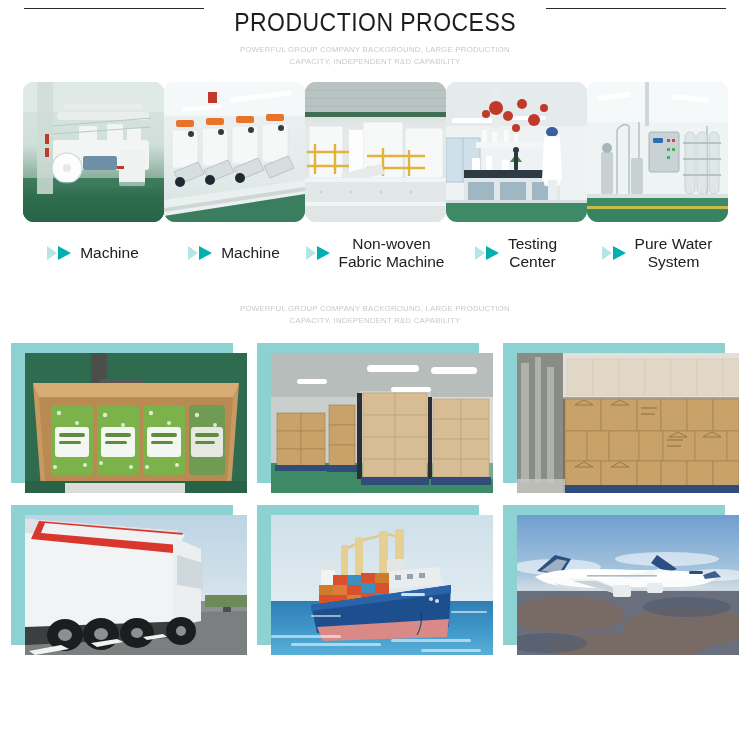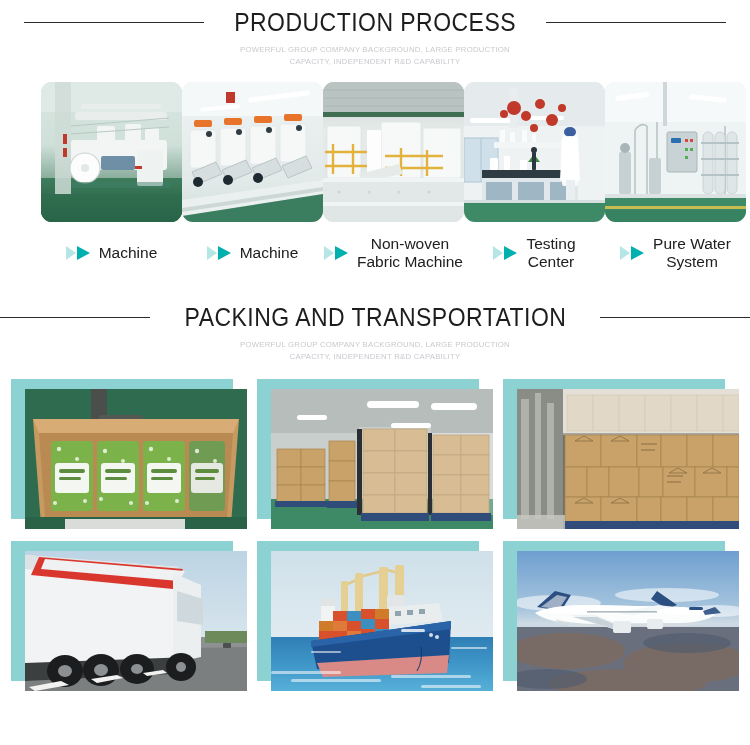--- a/index.html
+++ b/index.html
@@ -14,21 +14,21 @@
     overflow: hidden;
     position: relative;
   }
 
   
   .section-header {
     text-align: center;
   }
   .header-line-row {
     display: flex;
-    align-items: center;
+    align-items: flex-start;
     justify-content: center;
     gap: 18px;
   }
   .rule {
     height: 1px;
     background: #2b2b2b;
     flex: 0 0 auto;
   }
   .rule-left  { width: 180px; }
   .rule-right { width: 180px; }
@@ -50,21 +50,21 @@
     letter-spacing: .25px;
     transform: scaleX(.97);
   }
   .section-sub span { display: block; }
 
   
   #production-header { padding-top: 8px; }
 
   .process-row {
     display: flex;
-    justify-content: flex-end;
+    justify-content: center;
     padding: 0 4px;
     margin-top: 14px;
   }
   .process-card {
     width: 141px;
   }
   .process-photo {
     width: 141px;
     height: 140px;
     border-radius: 11px;
@@ -443,25 +443,20 @@
         <polygon points="11,1 24,8 11,15" fill="#00b0ae"></polygon>
       </svg>
       <div class="caption-text">Pure Water
 System</div>
     </div>
   </div>
 
 </div>
 
 <div class="section-header" id="packing-header">
-  <div class="header-line-row">
-    <div class="rule rule-left"></div>
-    <div class="section-title">PACKING AND TRANSPORTATION</div>
-    <div class="rule rule-right"></div>
-  </div>
   <div class="section-sub">
     <span>POWERFUL GROUP COMPANY BACKGROUND, LARGE PRODUCTION</span>
     <span>CAPACITY, INDEPENDENT R&amp;D CAPABILITY</span>
   </div>
 </div>
 
 <div class="packing-grid">
 
   <div class="packing-row">
 

